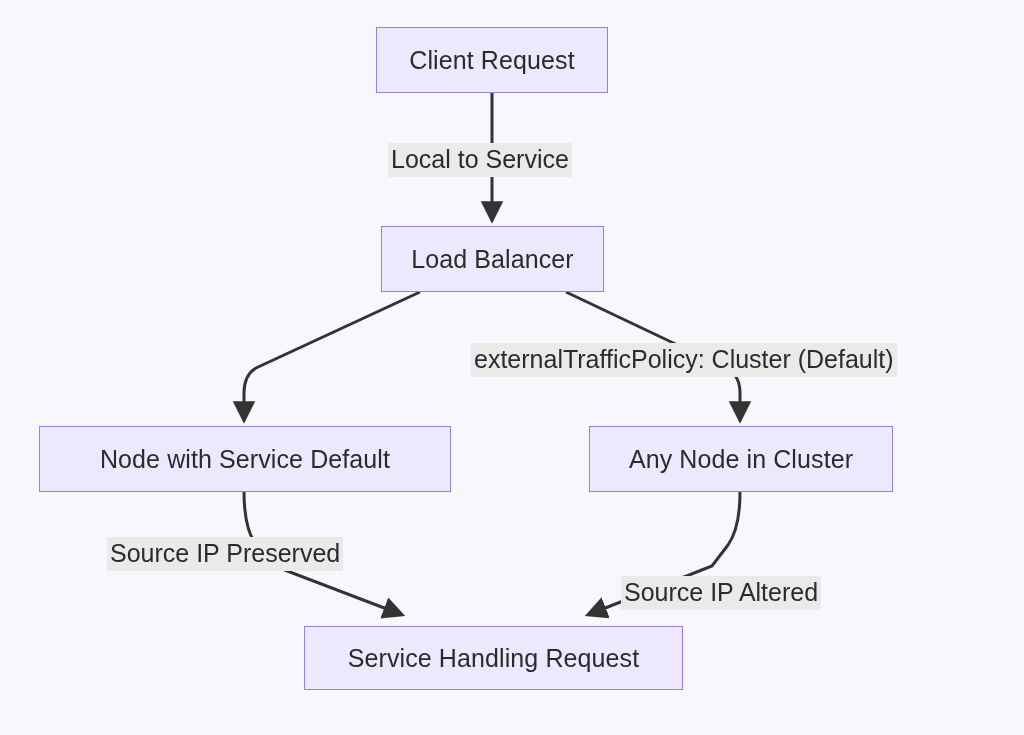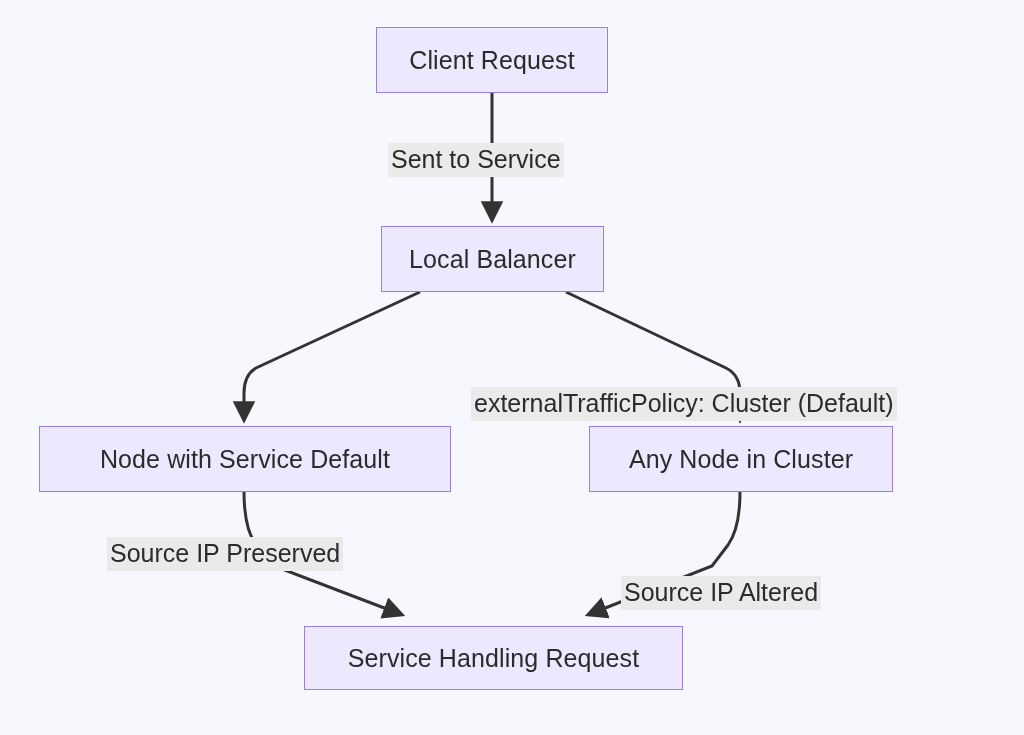--- a/index.html
+++ b/index.html
@@ -72,37 +72,37 @@
     <path d="M 244,492 Q 244,528 256,545 L 274,566 L 400,614" fill="none" stroke="#333333" stroke-width="3" marker-end="url(#arrowhead)"></path>
 
     <path d="M 740,492 Q 740,528 728,545 L 712,566 L 590,614" fill="none" stroke="#333333" stroke-width="3" marker-end="url(#arrowhead)"></path>
   </svg>
 
   <div class="node-box" style="left:376px; top:27px; width:232px; height:66px;">
     <span>Client Request</span>
   </div>
 
   <div class="node-box" style="left:381px; top:226px; width:223px; height:66px;">
-    <span>Local Balancer</span>
+    <span>Load Balancer</span>
   </div>
 
   <div class="node-box" style="left:39px; top:426px; width:412px; height:66px;">
     <span>Node with Service Default</span>
   </div>
 
   <div class="node-box" style="left:304px; top:626px; width:379px; height:64px;">
     <span>Service Handling Request</span>
   </div>
 
   <div class="node-box" style="left:589px; top:426px; width:304px; height:66px;">
     <span>Any Node in Cluster</span>
   </div>
 
-  <div class="edge-label" style="left:388px; top:143px;">Sent to Service</div>
+  <div class="edge-label" style="left:388px; top:143px;">Local to Service</div>
 
 
-  <div class="edge-label" style="left:471px; top:343px;margin-top:44px;">externalTrafficPolicy: Cluster (Default)</div>
+  <div class="edge-label" style="left:471px; top:343px;">externalTrafficPolicy: Cluster (Default)</div>
 
   <div class="edge-label" style="left:107px; top:537px;">Source IP Preserved</div>
 
   <div class="edge-label" style="left:621px; top:540px;margin-top:36px;">Source IP Altered</div>
 
 </div>
 
 </body></html>

